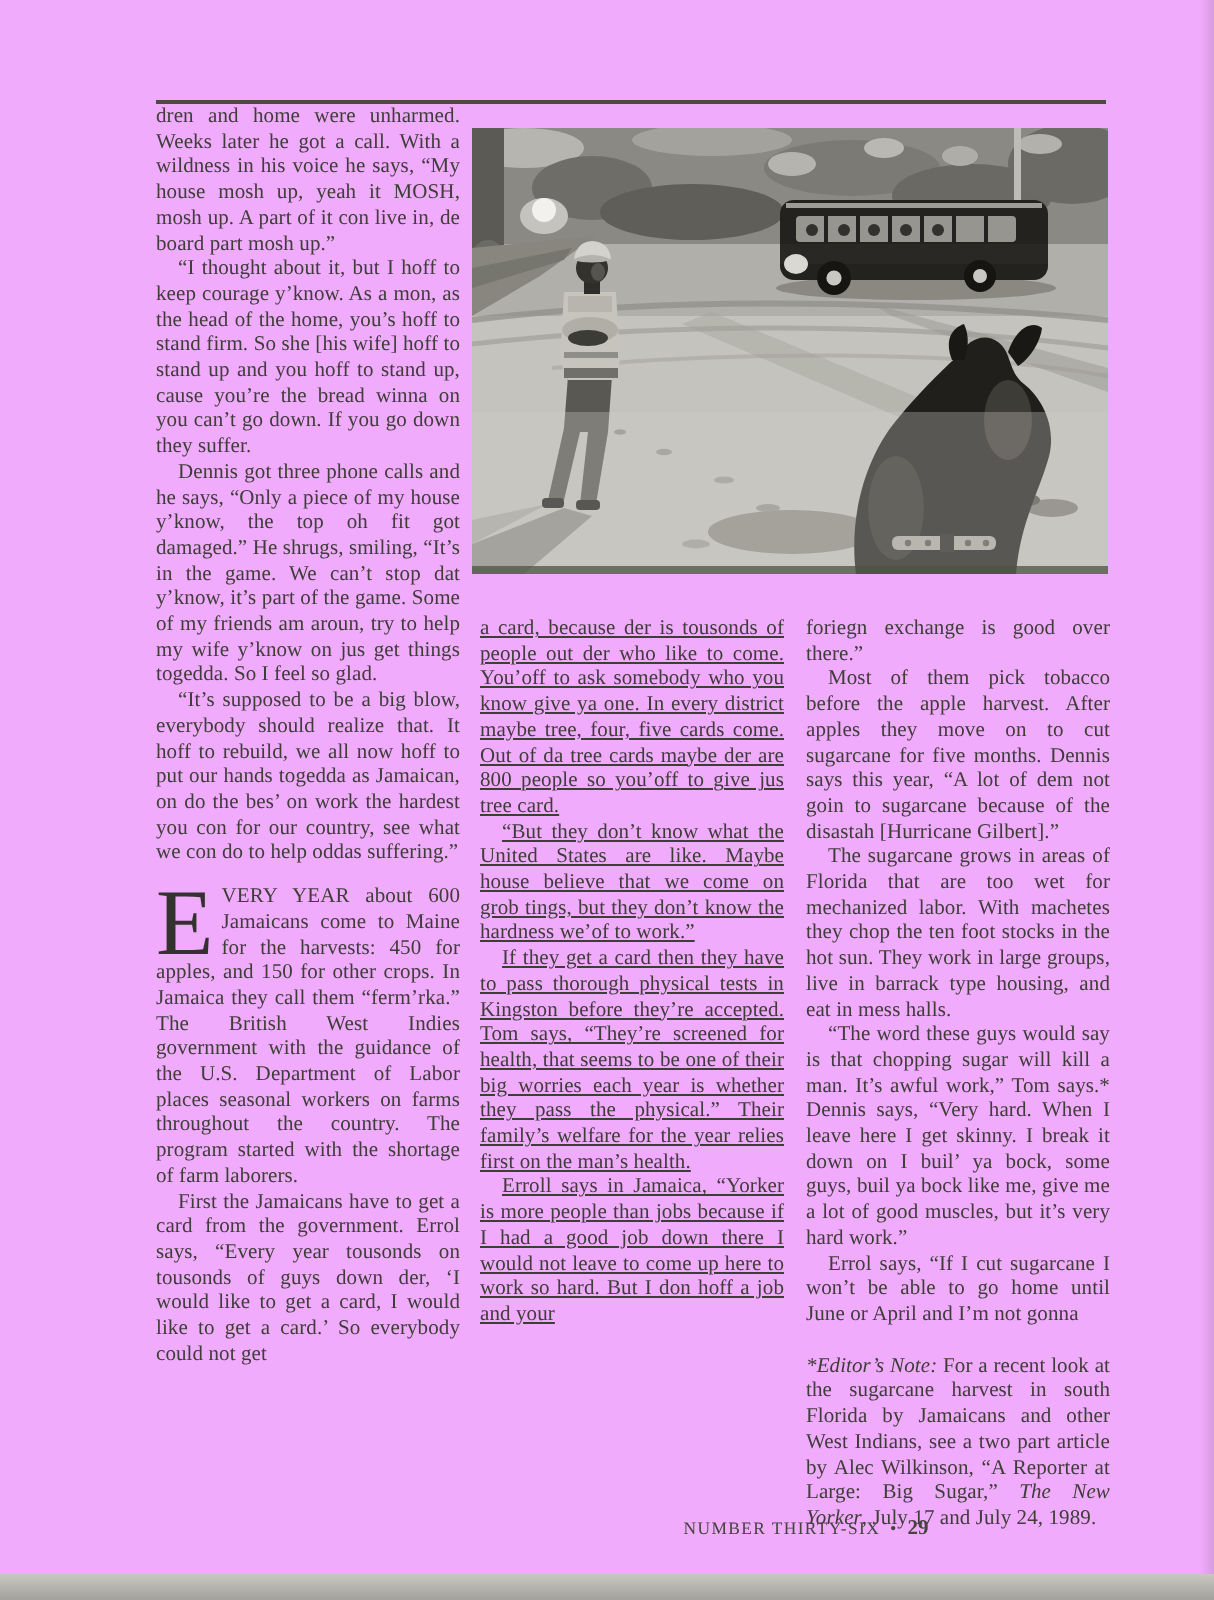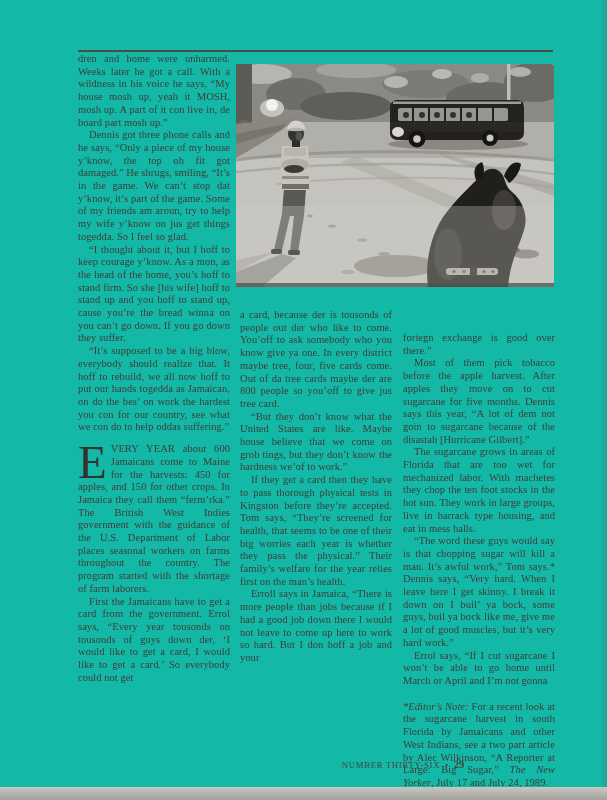--- a/index.html
+++ b/index.html
@@ -1,37 +1,37 @@
 <!DOCTYPE html>
 <html><head>
 <meta charset="utf-8">
 <style>
   html,body{margin:0;padding:0;background:#dcdad4;}
   .page{
     position:relative;
     width:607px;height:800px;
-    background:#14b8a6;
+    background:#f0abfc;
     font-family:"Liberation Serif", serif;
     color:#3e3d38;
     overflow:hidden;
   }
   .rule-top{
     position:absolute;left:78px;top:50px;width:475px;height:2px;
     background:#4b4a45;
   }
   .col{
     position:absolute;width:152px;
     font-size:10.5px;line-height:12.7px;
     text-align:justify;letter-spacing:0.05px;
   }
   .col p{margin:0;text-indent:11px;}
   .col p.noindent{text-indent:0;}
   .col-left{left:78px;top:53px;}
-  .col-mid{left:240px;top:309px;}
-  .col-right{left:403px;top:309px;margin-top:23px;}
+  .col-mid{left:240px;top:309px;text-decoration:underline;}
+  .col-right{left:403px;top:309px;}
   .dropcap-para{margin-top:9px !important;text-indent:0 !important;}
   .dropcap{
     float:left;
     font-size:47px;line-height:37px;height:37px;
     padding:1px 4px 0 0;
     color:#33322e;
   }
   .editors-note{margin-top:13px !important;text-indent:0 !important;}
   .it{font-style:italic;}
   .photo-frame{
@@ -168,40 +168,40 @@
         <ellipse cx="74" cy="152" rx="3" ry="1.4" fill="#a5a39d"></ellipse>
         <ellipse cx="148" cy="190" rx="6" ry="2" fill="#a9a7a1"></ellipse>
         <ellipse cx="112" cy="208" rx="7" ry="2.2" fill="#b0aea8"></ellipse>
       </g>
       <rect x="0" y="219" width="318" height="4" fill="#504f4a" opacity="0.75"></rect>
     </svg>
   </div>
 
   <div class="col col-left">
     <p class="noindent">dren and home were unharmed. Weeks later he got a call. With a wildness in his voice he says, “My house mosh up, yeah it MOSH, mosh up. A part of it con live in, de board part mosh up.”</p>
+    <p>“I thought about it, but I hoff to keep courage y’know. As a mon, as the head of the home, you’s hoff to stand firm. So she [his wife] hoff to stand up and you hoff to stand up, cause you’re the bread winna on you can’t go down. If you go down they suffer.</p>
     <p>Dennis got three phone calls and he says, “Only a piece of my house y’know, the top oh fit got damaged.” He shrugs, smiling, “It’s in the game. We can’t stop dat y’know, it’s part of the game. Some of my friends am aroun, try to help my wife y’know on jus get things togedda. So I feel so glad.</p>
-    <p>“I thought about it, but I hoff to keep courage y’know. As a mon, as the head of the home, you’s hoff to stand firm. So she [his wife] hoff to stand up and you hoff to stand up, cause you’re the bread winna on you can’t go down. If you go down they suffer.</p>
     <p>“It’s supposed to be a big blow, everybody should realize that. It hoff to rebuild, we all now hoff to put our hands togedda as Jamaican, on do the bes’ on work the hardest you con for our country, see what we con do to help oddas suffering.”</p>
     <p class="dropcap-para"><span class="dropcap">E</span><span>VERY YEAR about 600 Jamaicans come to Maine for the harvests: 450 for apples, and 150 for other crops. In Jamaica they call them “ferm’rka.” The British West Indies government with the guidance of the U.S. Department of Labor places seasonal workers on farms throughout the country. The program started with the shortage of farm laborers.</span></p>
     <p>First the Jamaicans have to get a card from the government. Errol says, “Every year tousonds on tousonds of guys down der, ‘I would like to get a card, I would like to get a card.’ So everybody could not get</p>
   </div>
 
   <div class="col col-mid">
     <p class="noindent">a card, because der is tousonds of people out der who like to come. You’off to ask somebody who you know give ya one. In every district maybe tree, four, five cards come. Out of da tree cards maybe der are 800 people so you’off to give jus tree card.</p>
     <p>“But they don’t know what the United States are like. Maybe house believe that we come on grob tings, but they don’t know the hardness we’of to work.”</p>
     <p>If they get a card then they have to pass thorough physical tests in Kingston before they’re accepted. Tom says, “They’re screened for health, that seems to be one of their big worries each year is whether they pass the physical.” Their family’s welfare for the year relies first on the man’s health.</p>
-    <p>Erroll says in Jamaica, “There is more people than jobs because if I had a good job down there I would not leave to come up here to work so hard. But I don hoff a job and your</p>
+    <p>Erroll says in Jamaica, “Yorker is more people than jobs because if I had a good job down there I would not leave to come up here to work so hard. But I don hoff a job and your</p>
   </div>
 
   <div class="col col-right">
     <p class="noindent">foriegn exchange is good over there.”</p>
     <p>Most of them pick tobacco before the apple harvest. After apples they move on to cut sugarcane for five months. Dennis says this year, “A lot of dem not goin to sugarcane because of the disastah [Hurricane Gilbert].”</p>
     <p>The sugarcane grows in areas of Florida that are too wet for mechanized labor. With machetes they chop the ten foot stocks in the hot sun. They work in large groups, live in barrack type housing, and eat in mess halls.</p>
     <p>“The word these guys would say is that chopping sugar will kill a man. It’s awful work,” Tom says.* Dennis says, “Very hard. When I leave here I get skinny. I break it down on I buil’ ya bock, some guys, buil ya bock like me, give me a lot of good muscles, but it’s very hard work.”</p>
-    <p>Errol says, “If I cut sugarcane I won’t be able to go home until March or April and I’m not gonna</p>
+    <p>Errol says, “If I cut sugarcane I won’t be able to go home until June or April and I’m not gonna</p>
     <p class="editors-note"><span class="it">*</span><span class="it">Editor’s Note:</span><span> For a recent look at the sugarcane harvest in south Florida by Jamaicans and other West Indians, see a two part article by Alec Wilkinson, “A Reporter at Large: Big Sugar,” </span><span class="it">The New Yorker</span><span>, July 17 and July 24, 1989.</span></p>
   </div>
 
   <div class="footer">
     <span>NUMBER THIRTY-SIX</span>
     <span class="bullet">•</span>
     <span class="pagenum">29</span>
   </div>
 
   <div class="right-edge"></div>

